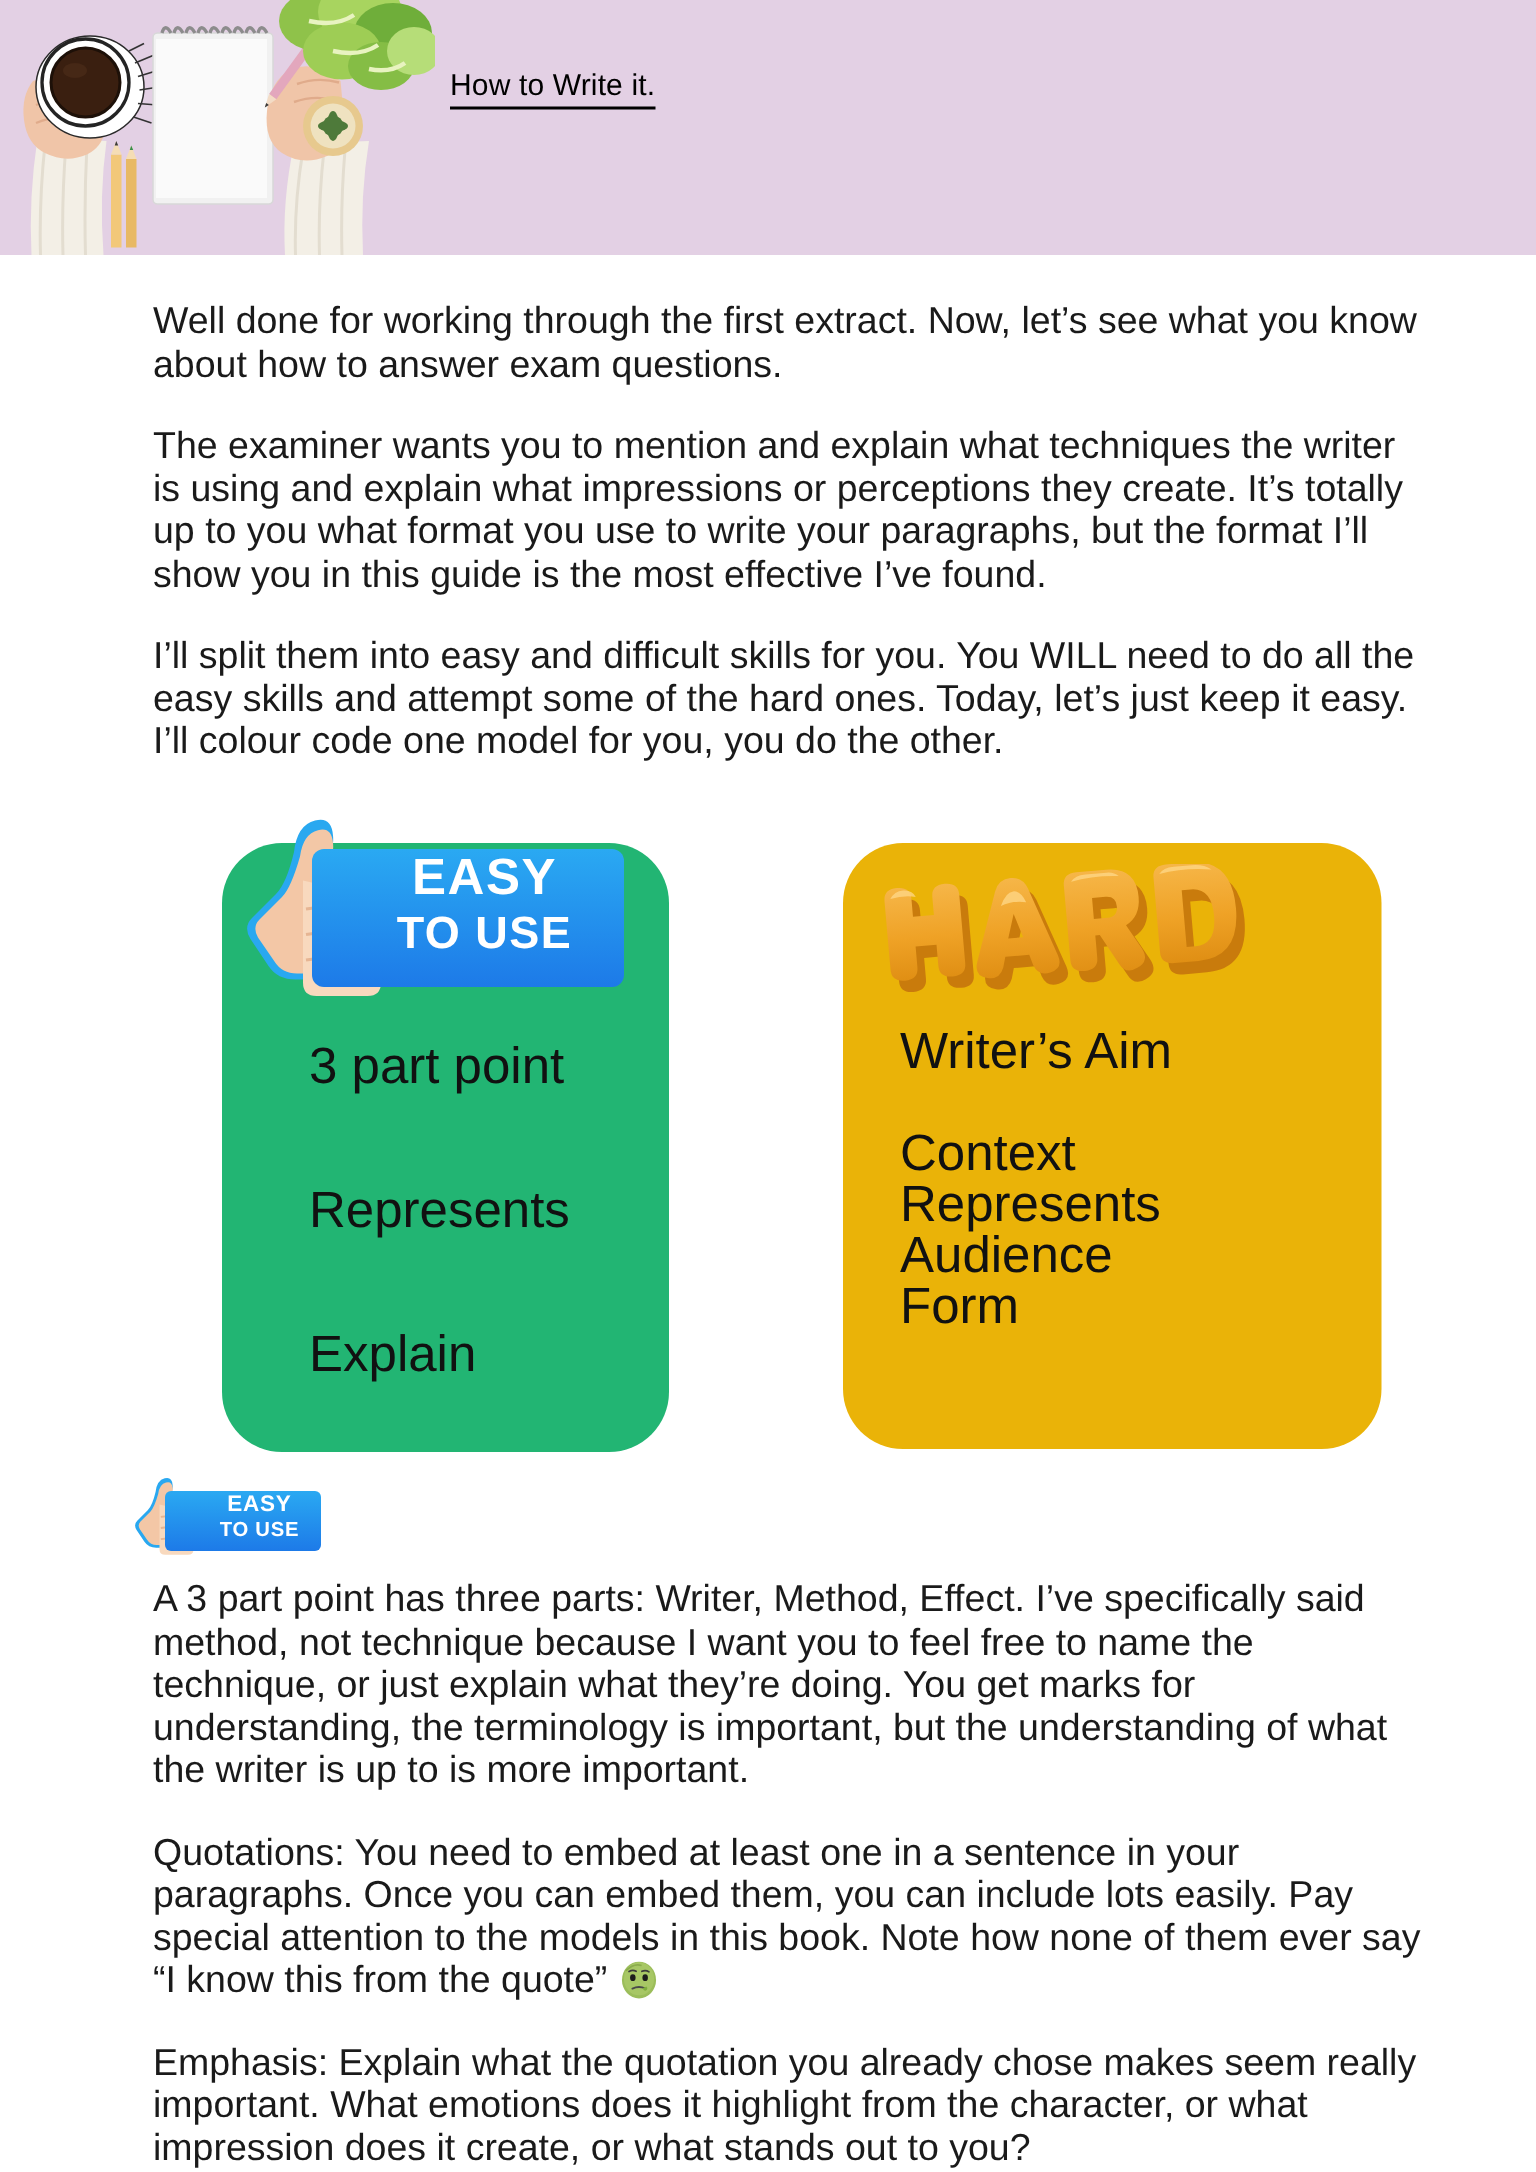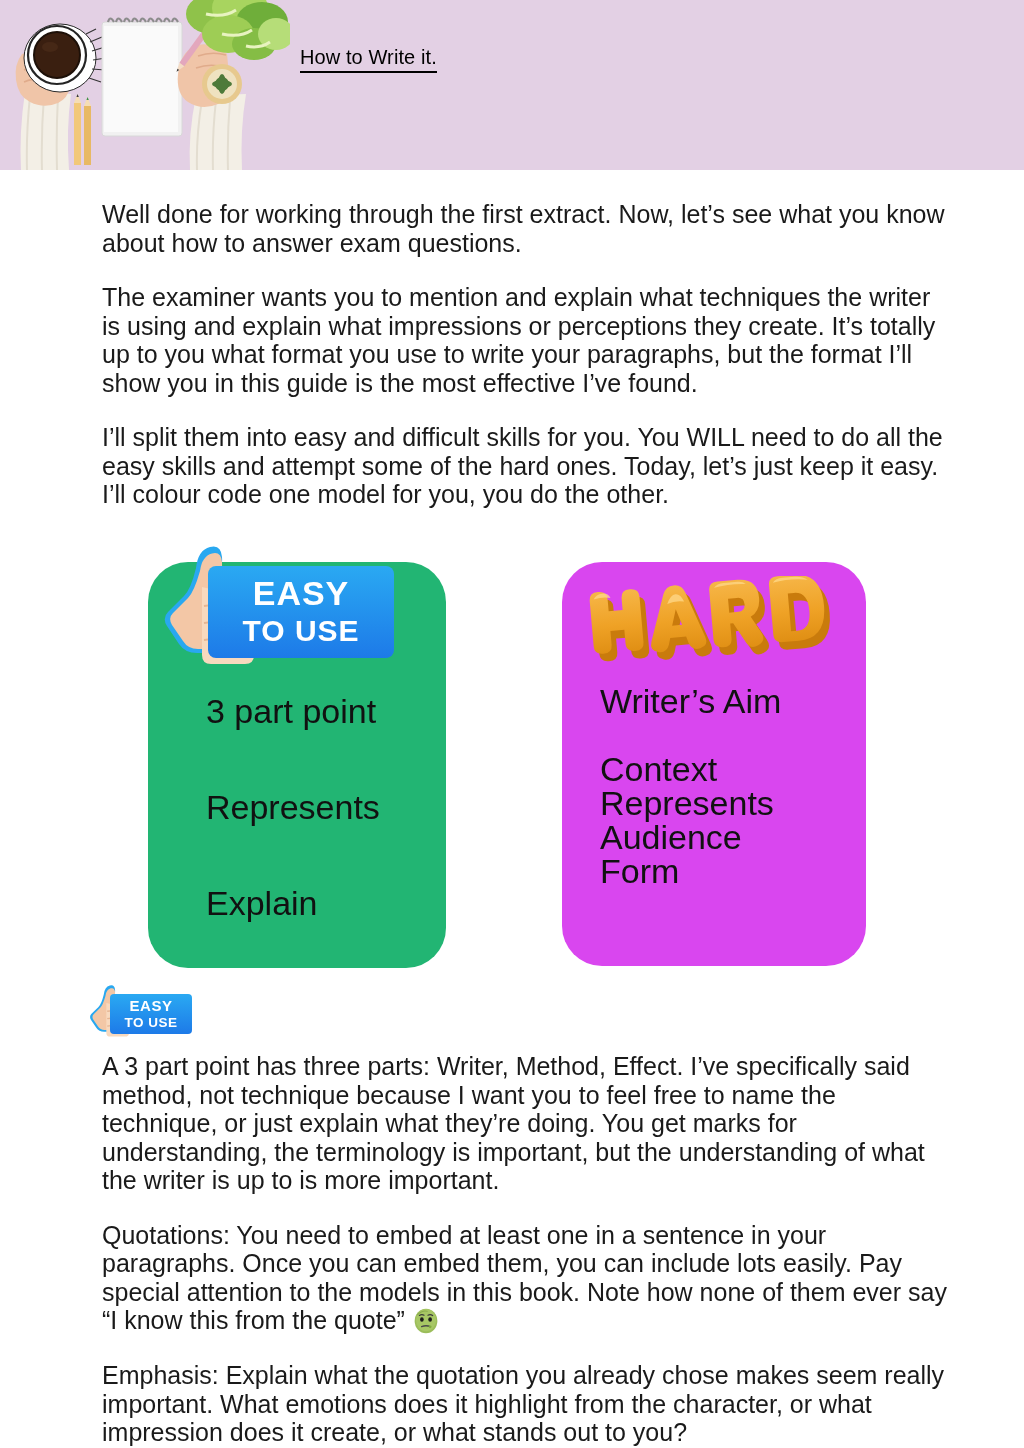--- a/index.html
+++ b/index.html
@@ -80,23 +80,23 @@
   }
   .card-easy {
     left: 0;
     width: 298px;
     height: 406px;
     background: #22b573;
     padding: 0;
   }
   .card-hard {
     left: 414px;
-    width: 304px;
+    width: 359px;
     height: 404px;
-    background: #d946ef;
+    background: #eab308;
   }
   .card-items {
     position: absolute;
     left: 0;
     width: 100%;
     box-sizing: border-box;
   }
   .card-easy .card-items {
     top: 132px;
     padding-left: 58px;
@@ -127,23 +127,24 @@
   .easy-sticker .plate {
     position: absolute;
     background: linear-gradient(180deg, #2aa9f2 0%, #1d7ae8 100%);
     border-radius: 8px;
     color: #ffffff;
     font-family: "Liberation Sans", sans-serif;
     font-weight: bold;
     text-align: center;
     display: flex;
     flex-direction: column;
-    justify-content: center;
+    justify-content: flex-start;
     align-items: center;
     letter-spacing: 1px;
+    padding-left: 22px;
   }
   
   .sticker-big {
     left: 12px;
     top: -22px;
     width: 240px;
     height: 140px;
   }
   .sticker-big .plate {
     left: 48px;

